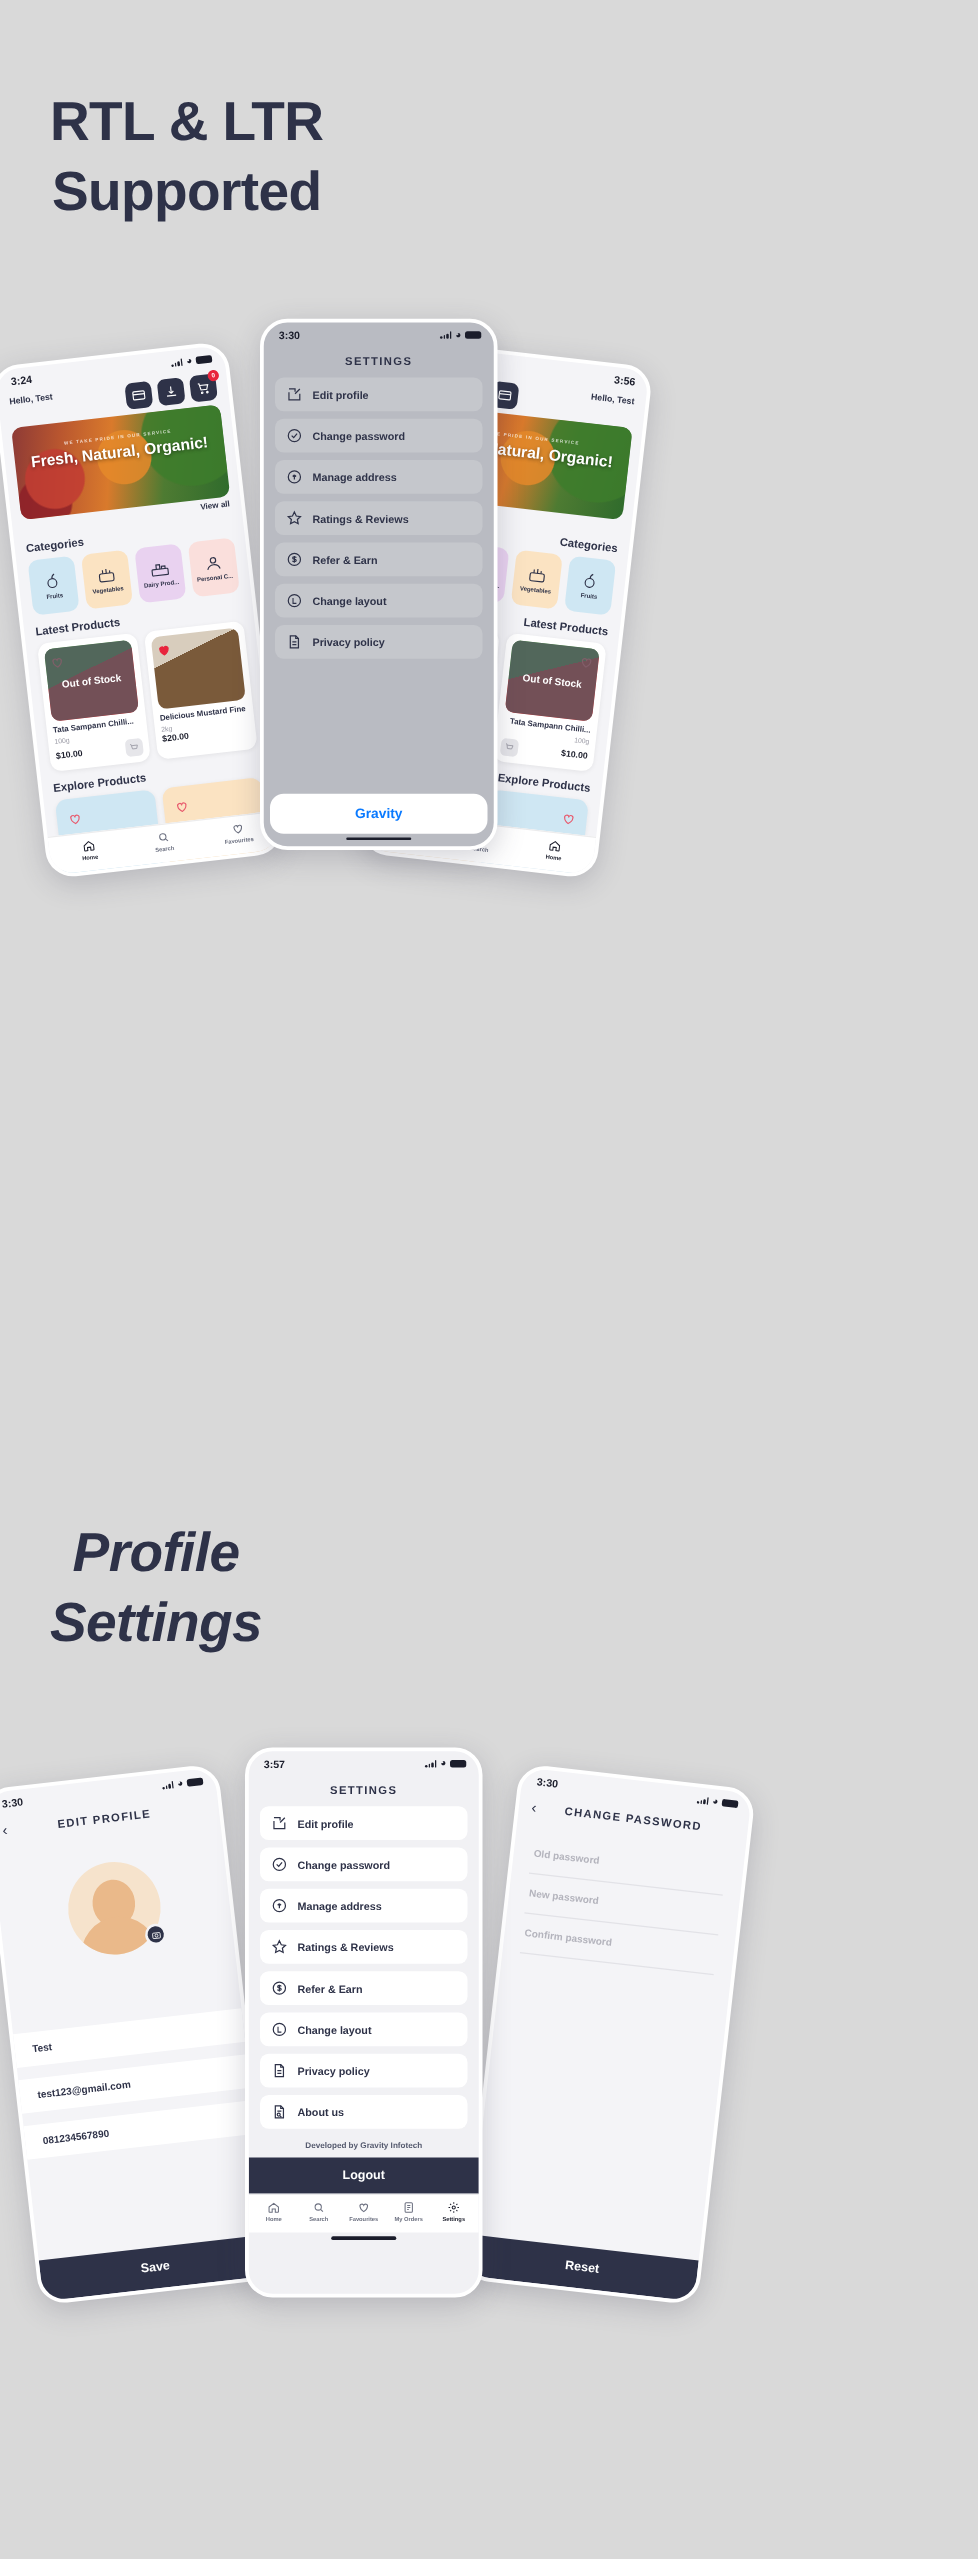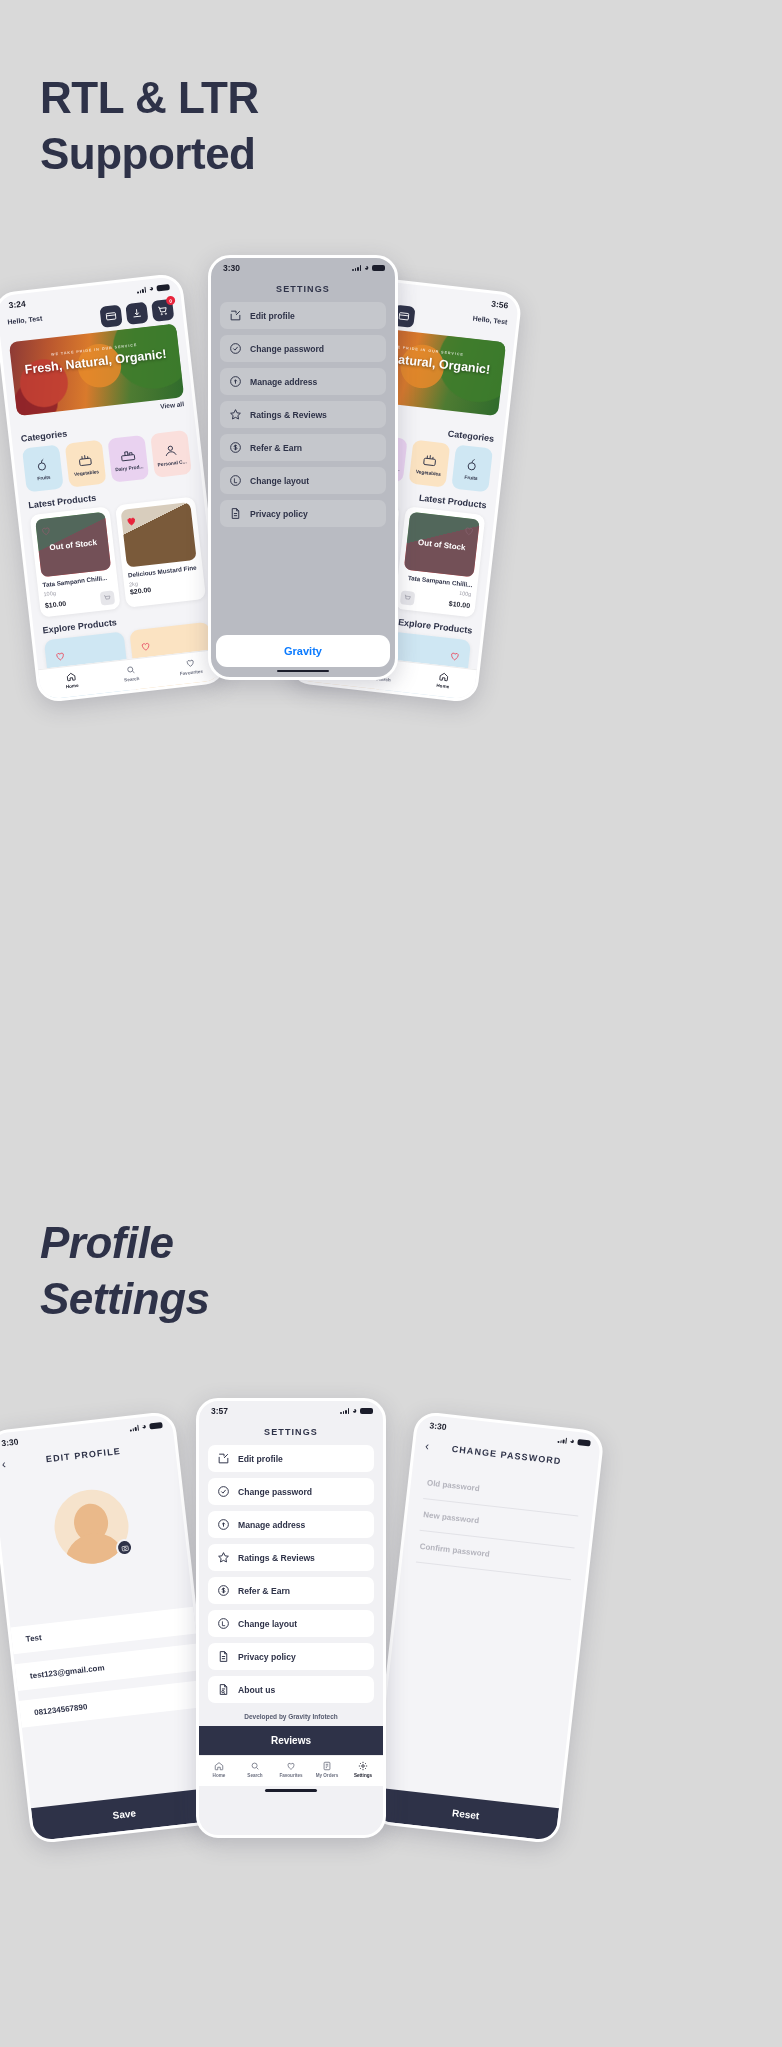--- a/index.html
+++ b/index.html
@@ -7,21 +7,21 @@
   body {
     width: 782px; height: 2047px;
     font-family: "Liberation Sans", sans-serif;
     position: relative; overflow: hidden;
     color: #2e3248;
   }
   .section { position: absolute; left: 0; width: 782px; }
   .sec-head { position: absolute; }
   .big-title {
     font-size: 44px; font-weight: bold; line-height: 1.28;
-    letter-spacing: -0.5px; color: #2e3248; white-space: pre-line;
+    letter-spacing: -0.5px; color: #2e3248; white-space: pre-line; text-align: center;
   }
   .sub-copy {
     font-size: 15.5px; line-height: 2.0; color: #2e3248;
     font-weight: 500; white-space: pre-line;
   }
 
   
   .phone {
     position: absolute;
     width: 190px; height: 412px;
@@ -724,21 +724,21 @@
             <path d="M6 3h8l4 4v14H6z"></path>
             <path d="M14 3v4h4M9 11h6"></path>
             <circle cx="11" cy="16" r="2.2"></circle>
             <path d="M13 18l2 2"></path>
           </svg>
         </span>
       <span>About us</span>
     </div>
 
     <div class="dev-by">Developed by Gravity Infotech</div>
-    <div class="logout">Reviews</div>
+    <div class="logout">Logout</div>
 
     <div class="tabbar">
       <div class="tab">
         <svg viewBox="0 0 24 24" fill="none" stroke="#6c7080" stroke-width="2">
             <path d="M3 11l9-7 9 7v9a1 1 0 01-1 1h-5v-6H9v6H4a1 1 0 01-1-1z"></path>
           </svg>
         <span>Home</span>
       </div>
       <div class="tab">
         <svg viewBox="0 0 24 24" fill="none" stroke="#6c7080" stroke-width="2">

